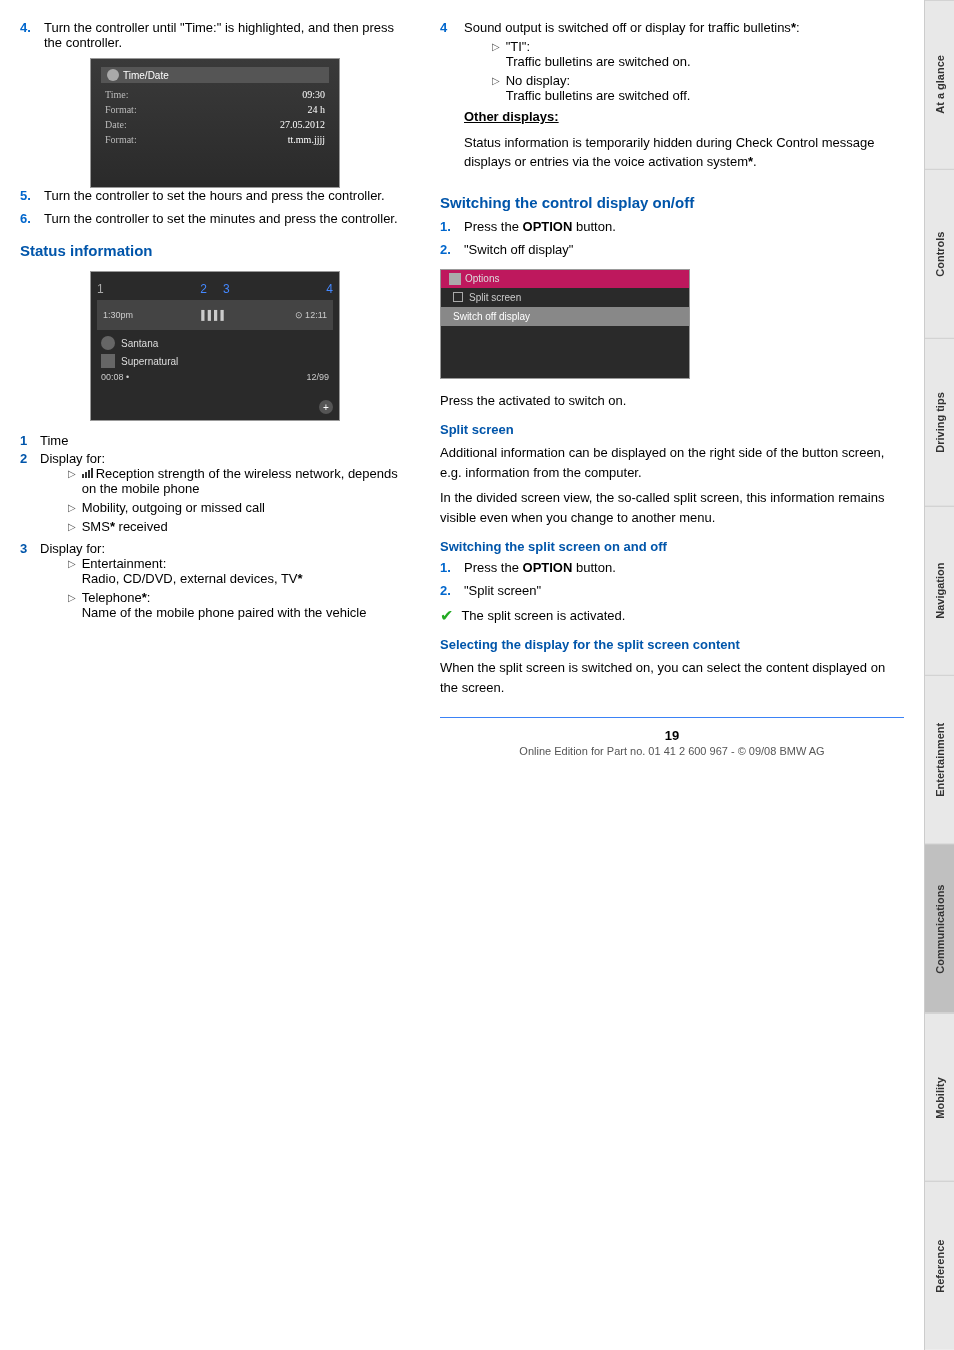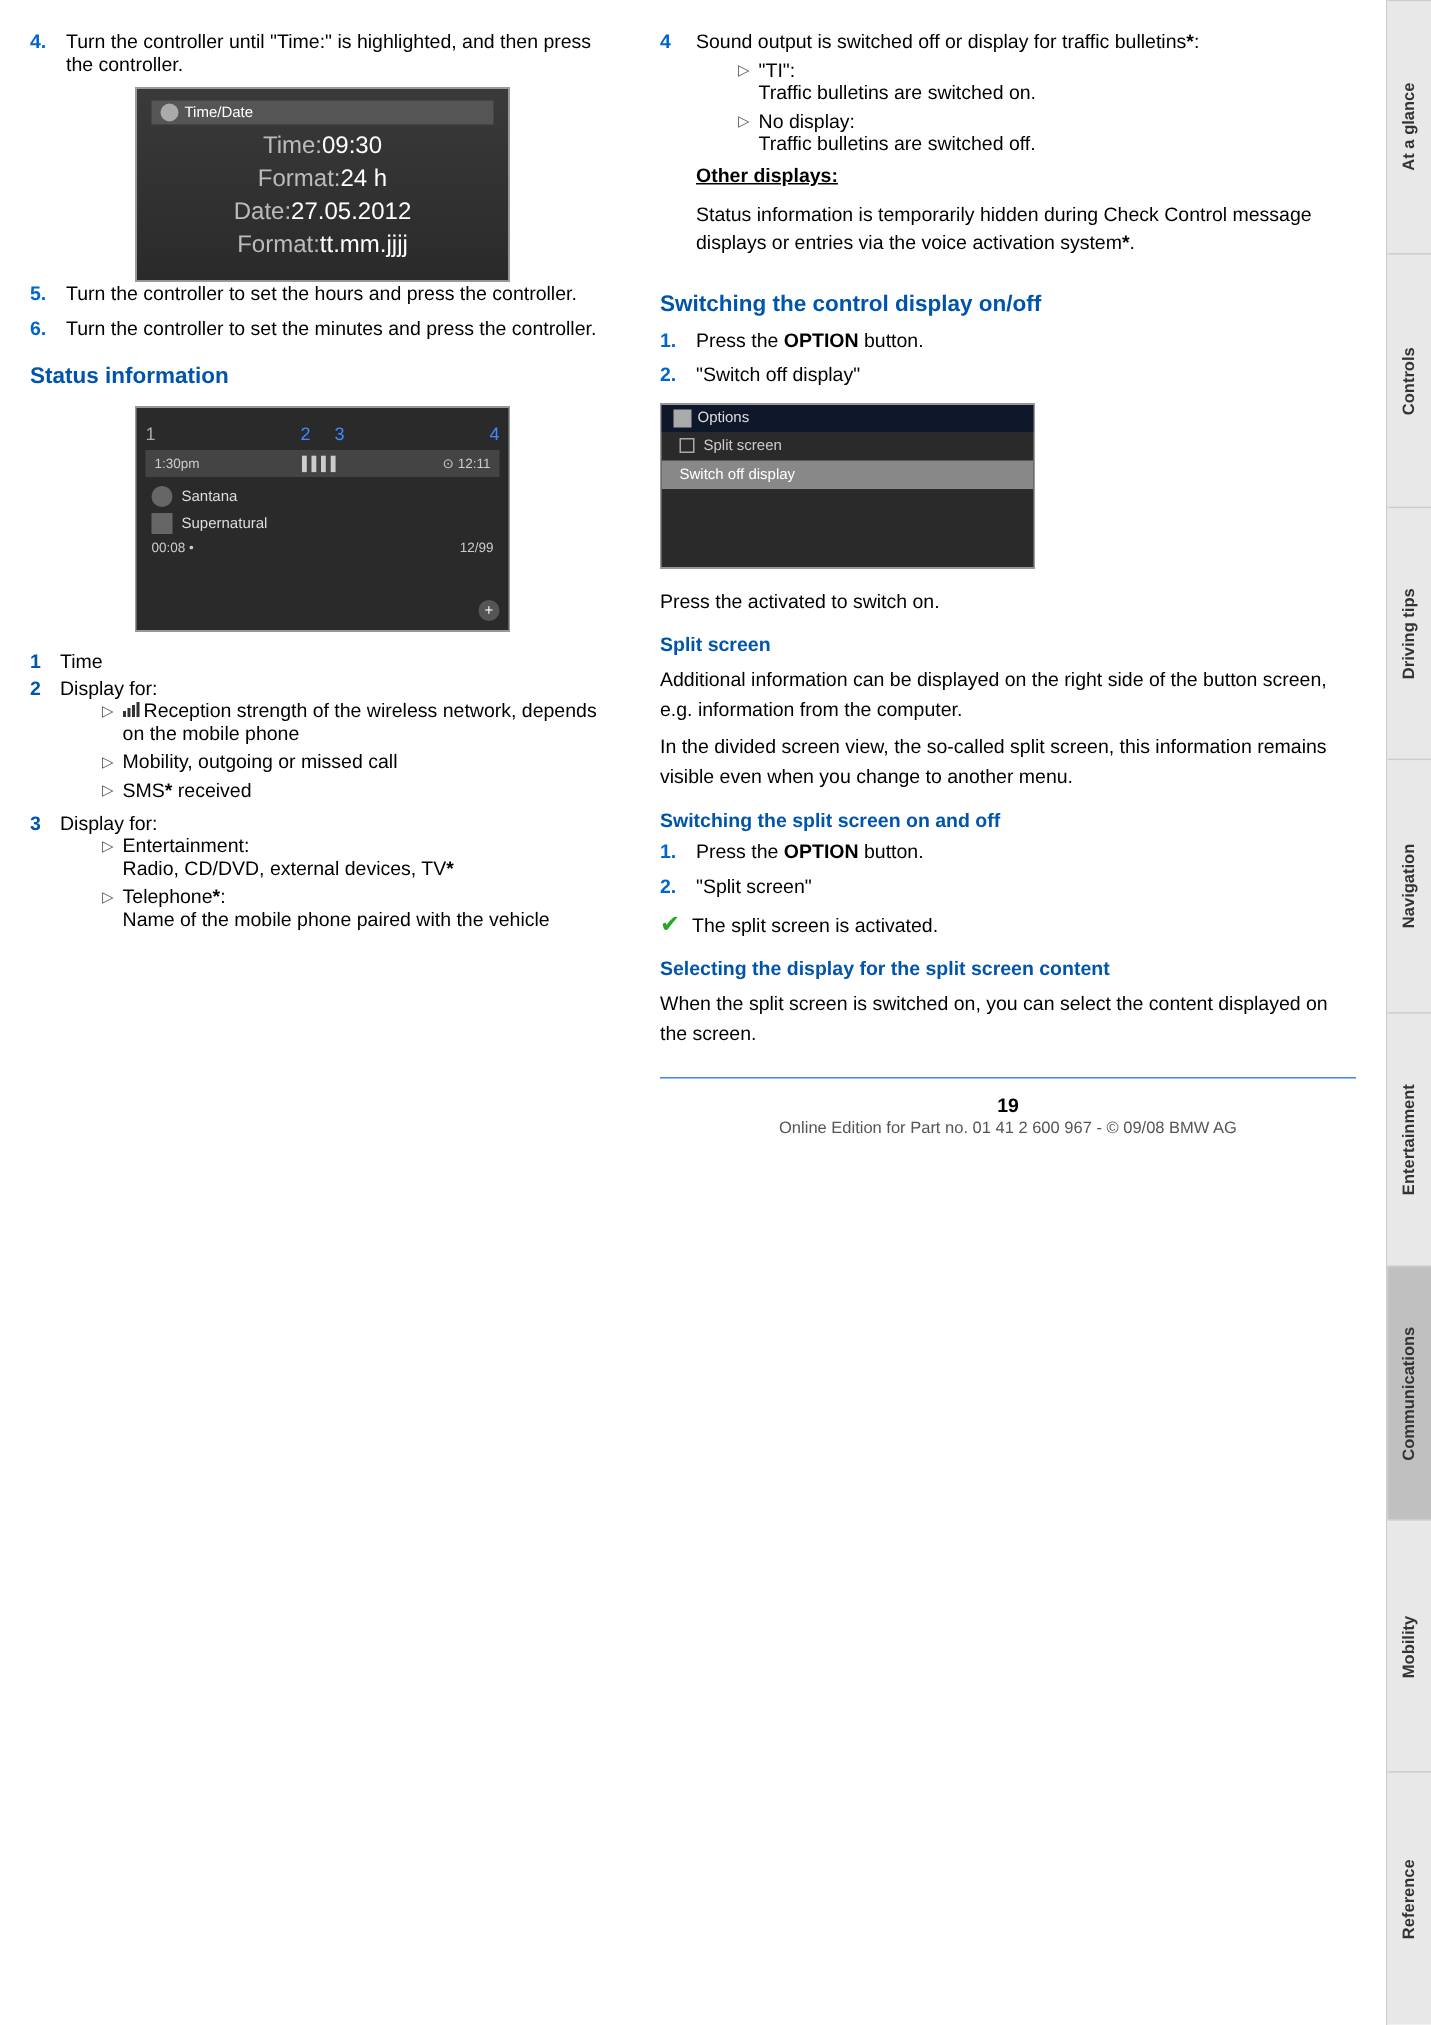--- a/index.html
+++ b/index.html
@@ -110,31 +110,32 @@
       font-size: 10px;
       padding: 2px 6px;
       display: flex;
       align-items: flex-end;
       gap: 4px;
       margin-bottom: 4px;
     }
 
     .screen-row {
       display: flex;
-      justify-content: center;
+      justify-content: space-between;
       color: #ddd;
-      font-size: 16px;
+      font-size: 10px;
       padding: 2px 4px;
+      font-family: Liberation Serif, serif;
     }
 
     .screen-row .label { color: #bbb; }
     .screen-row .value { color: #fff; }
 
     .options-title-bar {
-      background: #0f172a;
+      background: #be185d;
       color: #ddd;
       font-size: 10px;
       padding: 3px 8px;
       display: flex;
       align-items: center;
       gap: 4px;
     }
 
     .options-item {
       color: #ccc;
@@ -313,21 +314,21 @@
 
             <div style="display:flex; justify-content:center; gap:16px; color:#fff; font-size:12px; padding:4px 0;">
               <span style="color:#aaa;">1</span>
               <span style="flex:1;"></span>
               <span style="color:#4488ff;">2</span>
               <span style="color:#4488ff;">3</span>
               <span style="flex:1;"></span>
               <span style="color:#4488ff;">4</span>
             </div>
 
-            <div style="background:#444; height:18px; display:flex; align-items:center; justify-content:space-between; padding:0 6px; color:#ccc; font-size:9px; margin-bottom:4px;">
+            <div style="background:#444; height:30px; display:flex; align-items:center; justify-content:space-between; padding:0 6px; color:#ccc; font-size:9px; margin-bottom:4px;">
               <span>1:30pm</span>
               <span>▌▌▌▌</span>
               <span>⊙ 12:11</span>
             </div>
 
             <div style="display:flex; align-items:center; gap:6px; padding:2px 4px; color:#ddd; font-size:10px;">
               <span style="width:14px; height:14px; background:#666; border-radius:50%; display:inline-block;"></span>
               <span>Santana</span>
             </div>
             <div style="display:flex; align-items:center; gap:6px; padding:2px 4px; color:#ddd; font-size:10px;">

